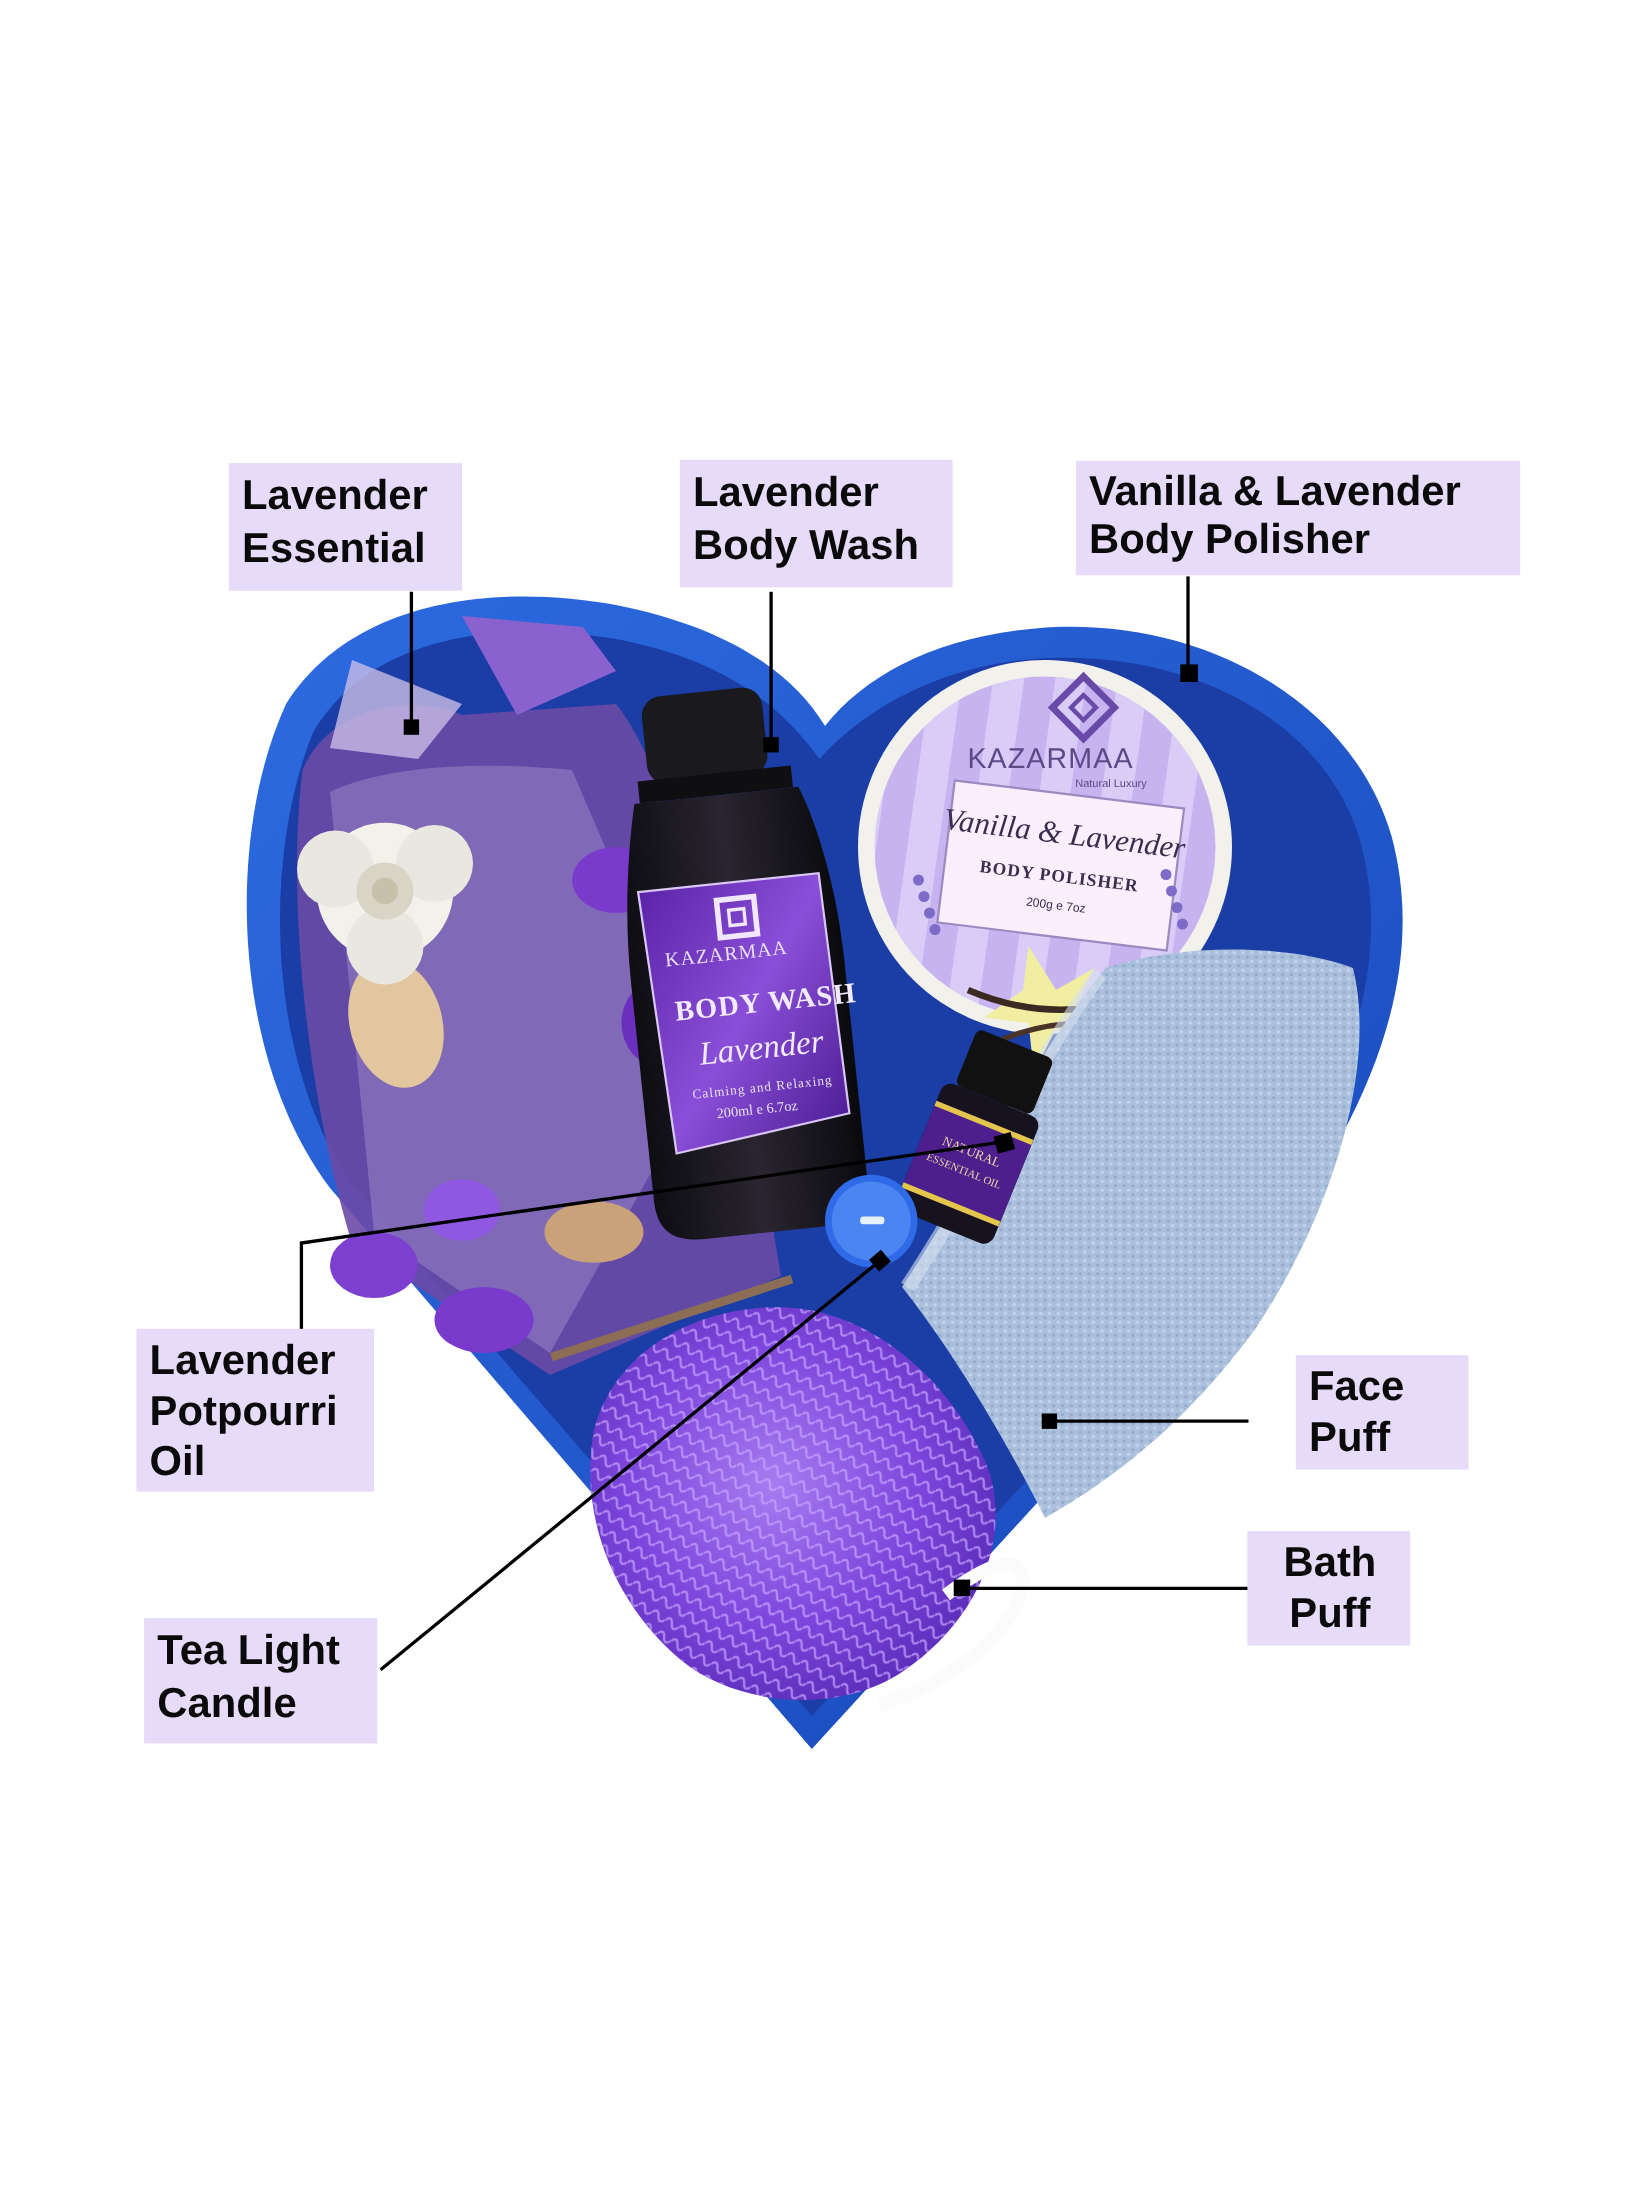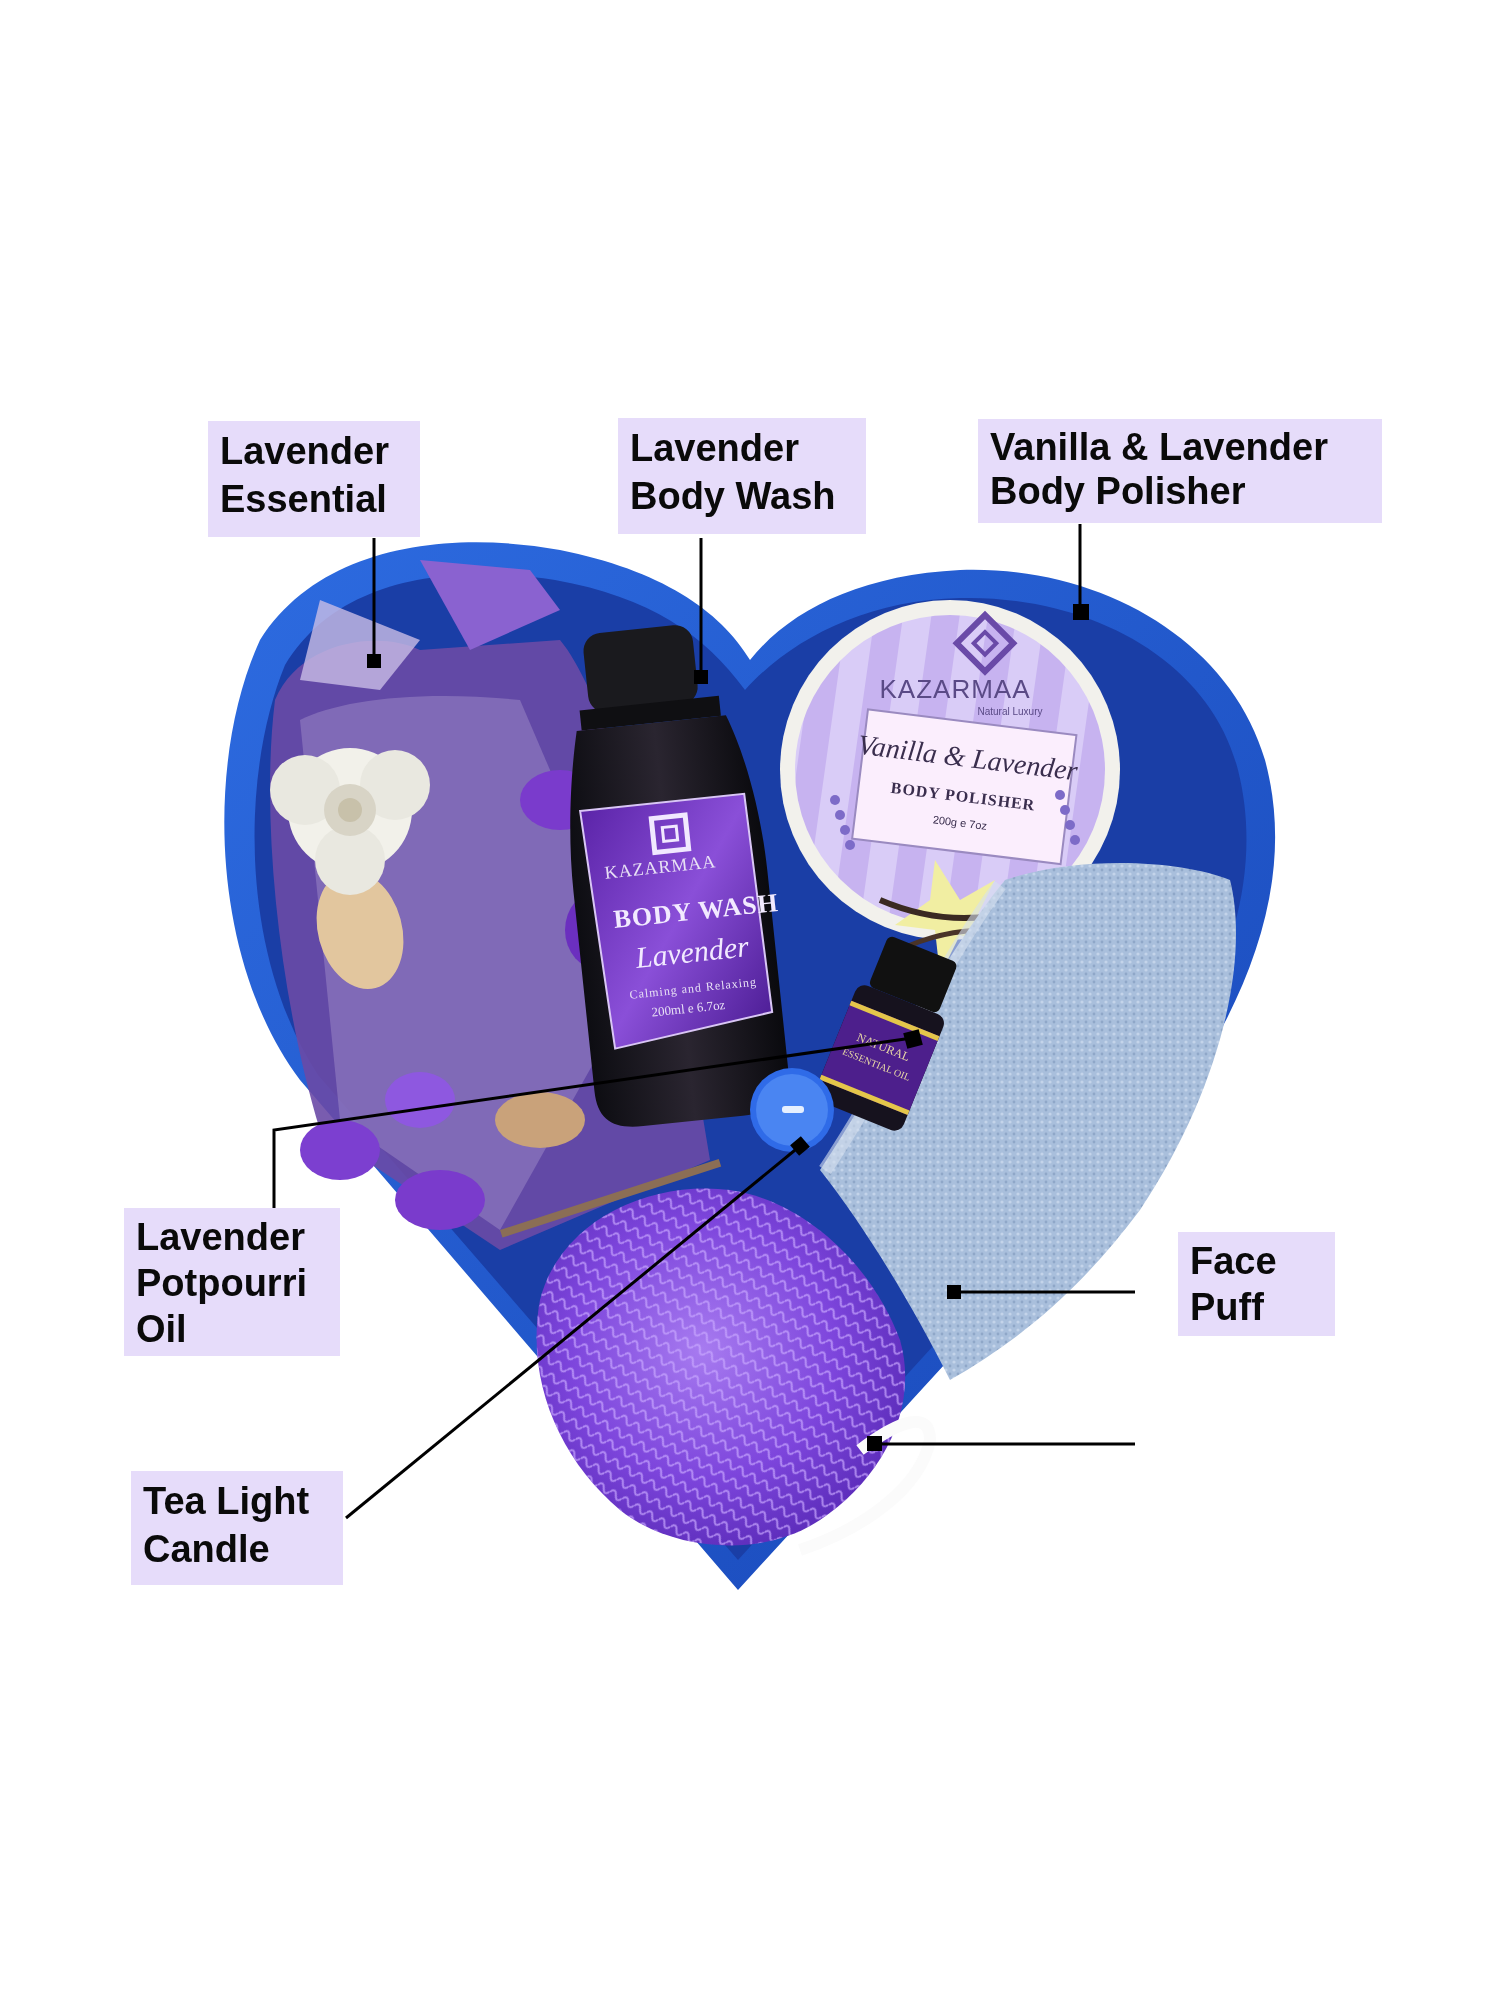--- a/index.html
+++ b/index.html
@@ -205,14 +205,18 @@
   <div class="label" style="left:1130px;top:1232px;width:157px;height:104px;line-height:46px;margin-left:48px;">
     <span>Face</span>
     <span>Puff</span>
   </div>
 
   <div class="label" style="left:131px;top:1450px;width:212px;height:114px;margin-top:21px;">
     <span>Tea Light</span>
     <span>Candle</span>
   </div>
 
+  <div class="label" style="left:1134px;top:1392px;width:148px;height:104px;line-height:46px;text-align:center;">
+    <span>Bath</span>
+    <span>Puff</span>
+  </div>
 
 </div>
 
 </body></html>

